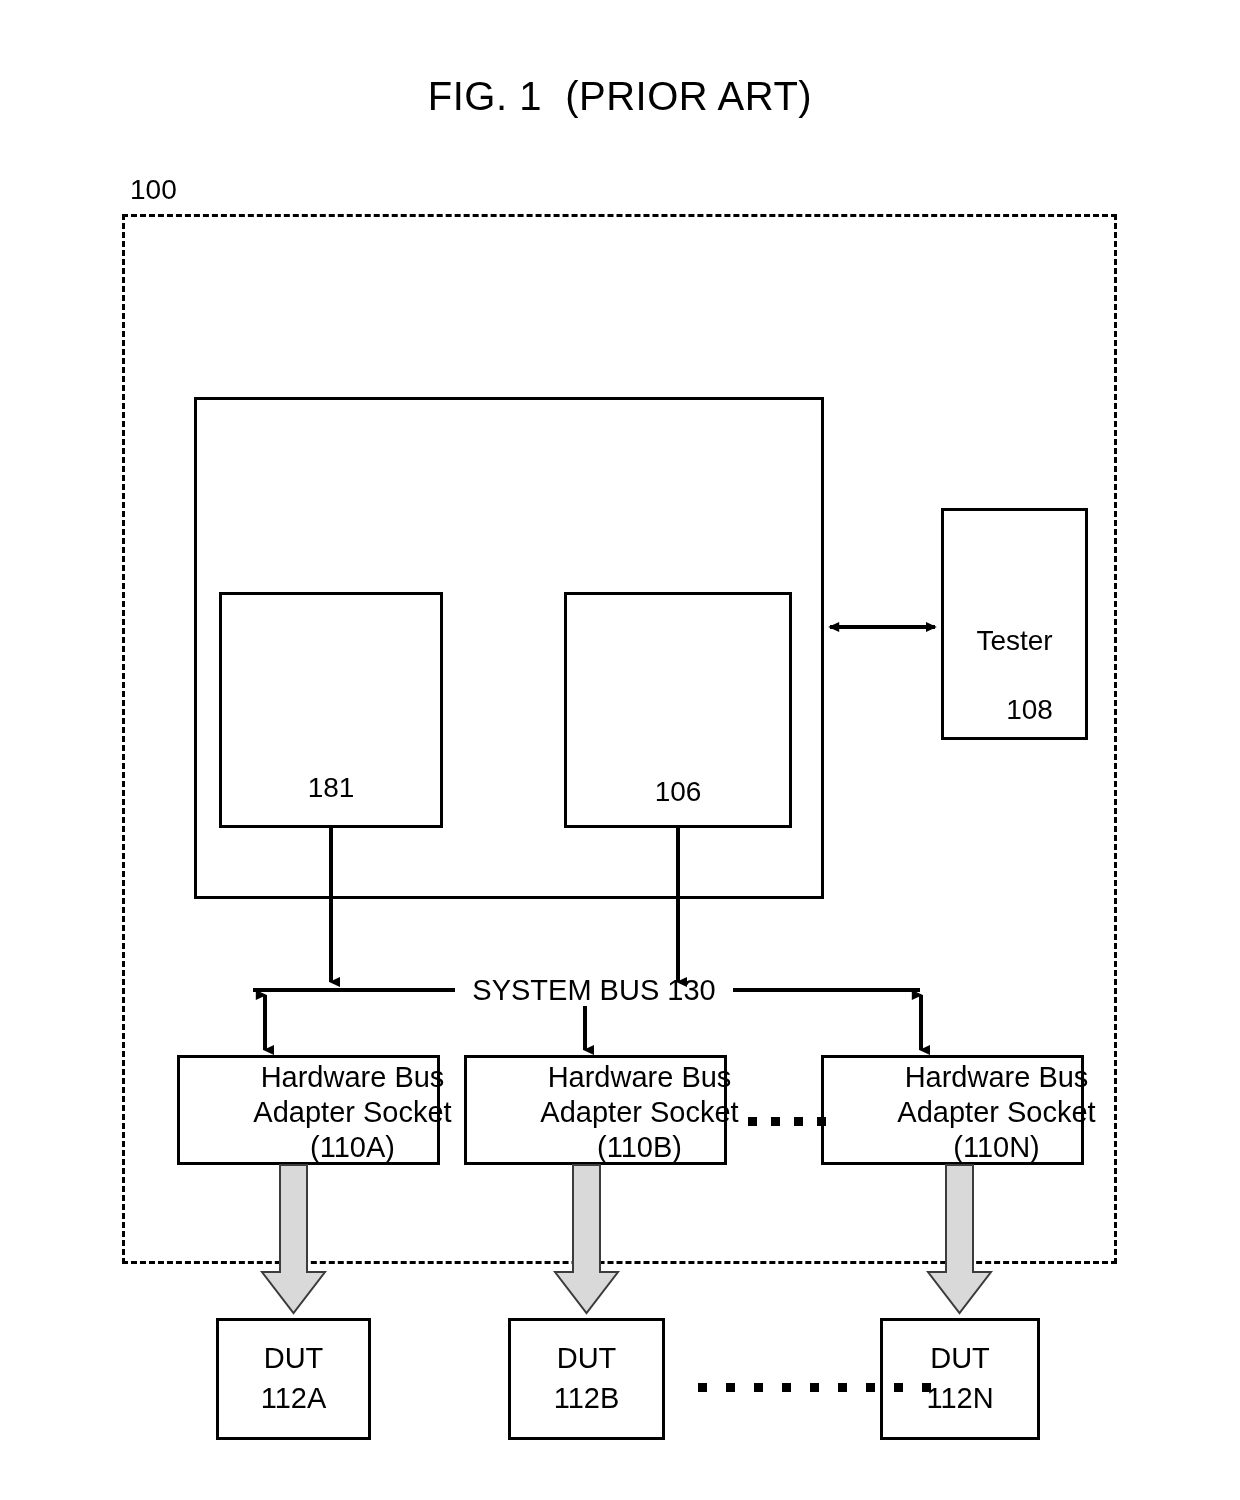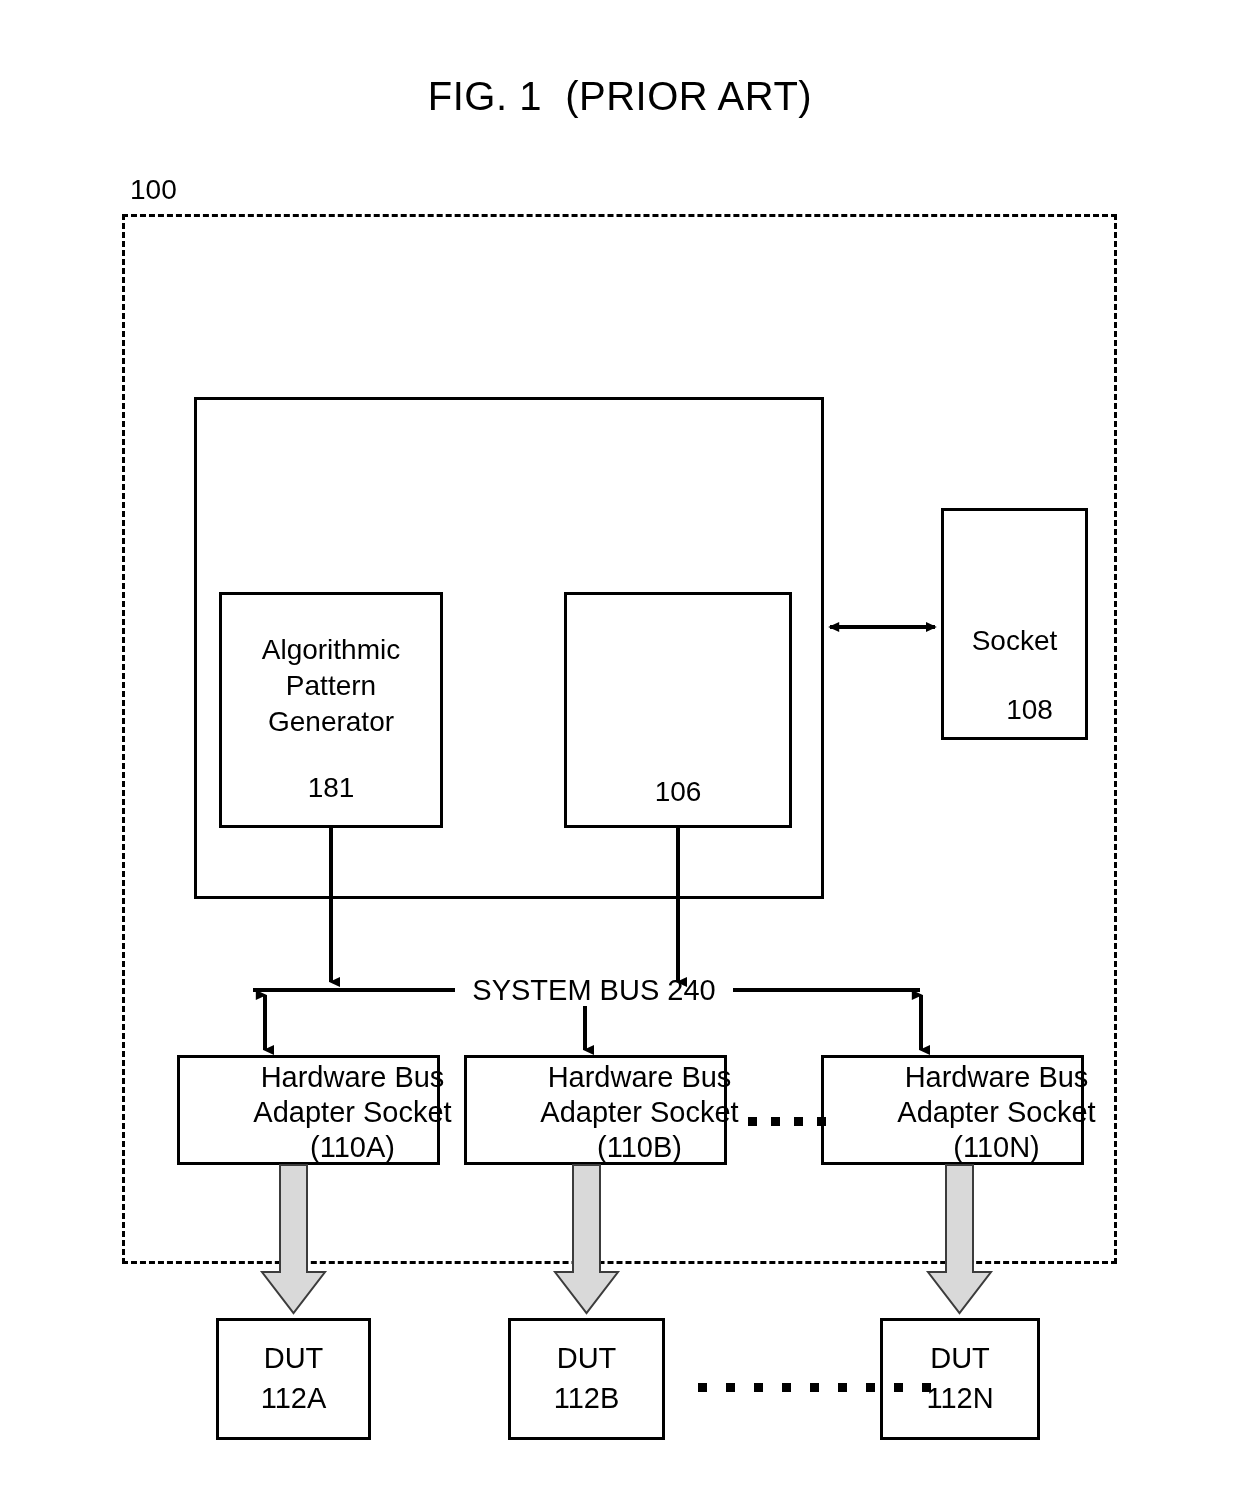--- a/index.html
+++ b/index.html
@@ -170,35 +170,32 @@
 
   <div class="fig-title">FIG. 1  (PRIOR ART)</div>
 
   <div class="sys-label">100</div>
 
   <div class="dashed-boundary"></div>
 
   <div class="box" id="tester-processor-box"></div>
 
   <div class="box" id="apg-box"></div>
-  <div class="box-label" id="apg-title">Algorithmic
-Pattern
-Generator</div>
   <div class="box-label" id="apg-number">181</div>
 
   <div class="box" id="comparator-box"></div>
   <div class="box-label" id="comparator-number">106</div>
 
   <div class="box" id="memory-box"></div>
-  <div class="box-label" id="memory-title">Socket</div>
+  <div class="box-label" id="memory-title">Tester</div>
   <div class="box-label" id="memory-number">108</div>
 
   <div class="bus-seg" id="bus-seg-left"></div>
   <div class="bus-seg" id="bus-seg-right"></div>
-  <div id="bus-label">SYSTEM BUS 240</div>
+  <div id="bus-label">SYSTEM BUS 130</div>
 
   <div class="box socket-box" id="socket-a-box"></div>
   <div class="box-label socket-label" id="socket-a-label">Hardware Bus
 Adapter Socket
 (110A)</div>
 
   <div class="box socket-box" id="socket-b-box"></div>
   <div class="box-label socket-label" id="socket-b-label">Hardware Bus
 Adapter Socket
 (110B)</div>

